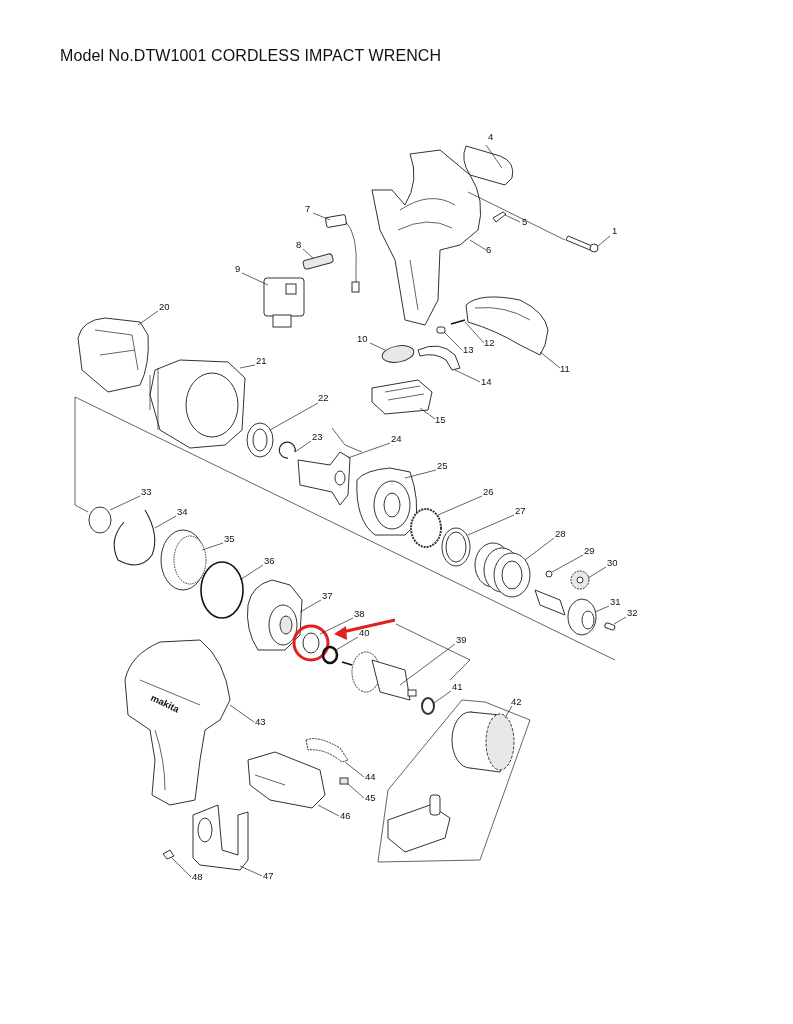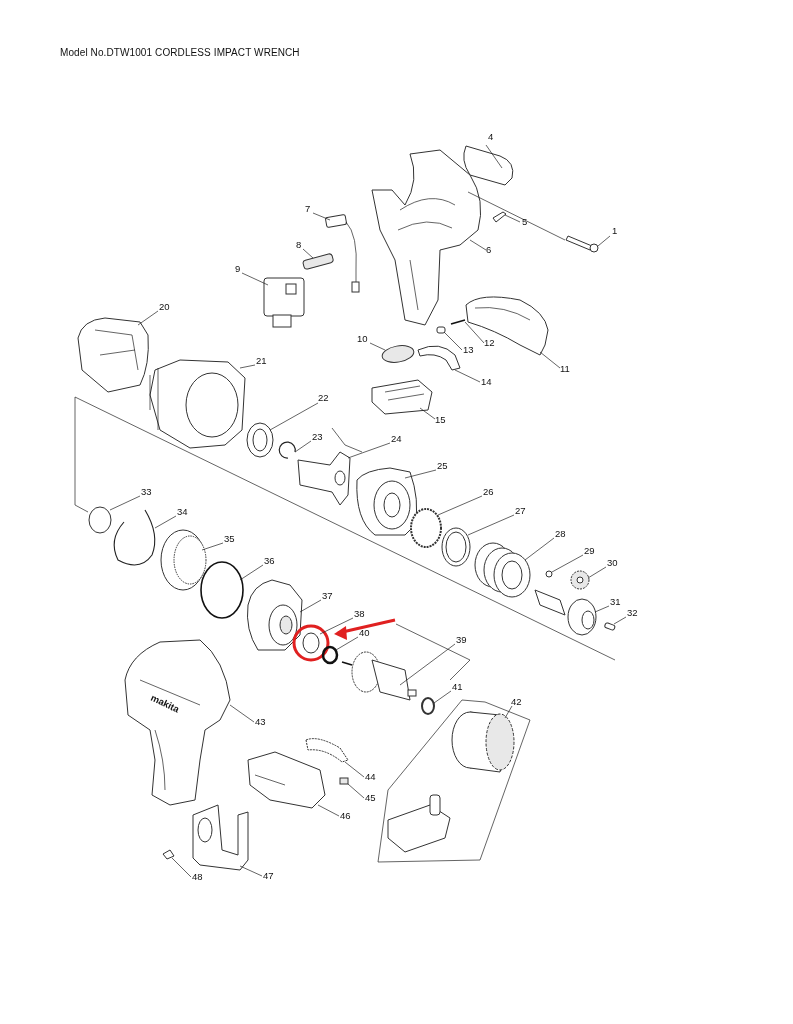--- a/index.html
+++ b/index.html
@@ -1,17 +1,17 @@
 <!DOCTYPE html>
 <html><head>
 <meta charset="utf-8">
 <style>
   html, body { margin: 0; padding: 0; background: #ffffff; }
   body { width: 793px; height: 1024px; position: relative; overflow: hidden; font-family: "Liberation Sans", sans-serif; }
-  .title { position: absolute; left: 60px; top: 47px; font-size: 10px; color: #111; letter-spacing: 0.1px; }
+  .title { position: absolute; left: 60px; top: 47px; font-size: 16px; color: #111; letter-spacing: 0.1px; }
   .diagram { position: absolute; left: 0; top: 0; width: 793px; height: 1024px; }
   .lbl { font-family: "Liberation Sans", sans-serif; font-size: 9.5px; fill: #111; }
   .ln { stroke: #222; stroke-width: 0.7; fill: none; }
   .pt { stroke: #333; stroke-width: 1; fill: #fff; }
   .ptd { stroke: #333; stroke-width: 1; fill: #e8e8e8; }
   .dk { stroke: #111; stroke-width: 1.6; fill: none; }
   .hl { stroke: #e02020; stroke-width: 3; fill: none; }
   .ar { stroke: #e02020; stroke-width: 3; fill: none; }
 </style>
 </head>

